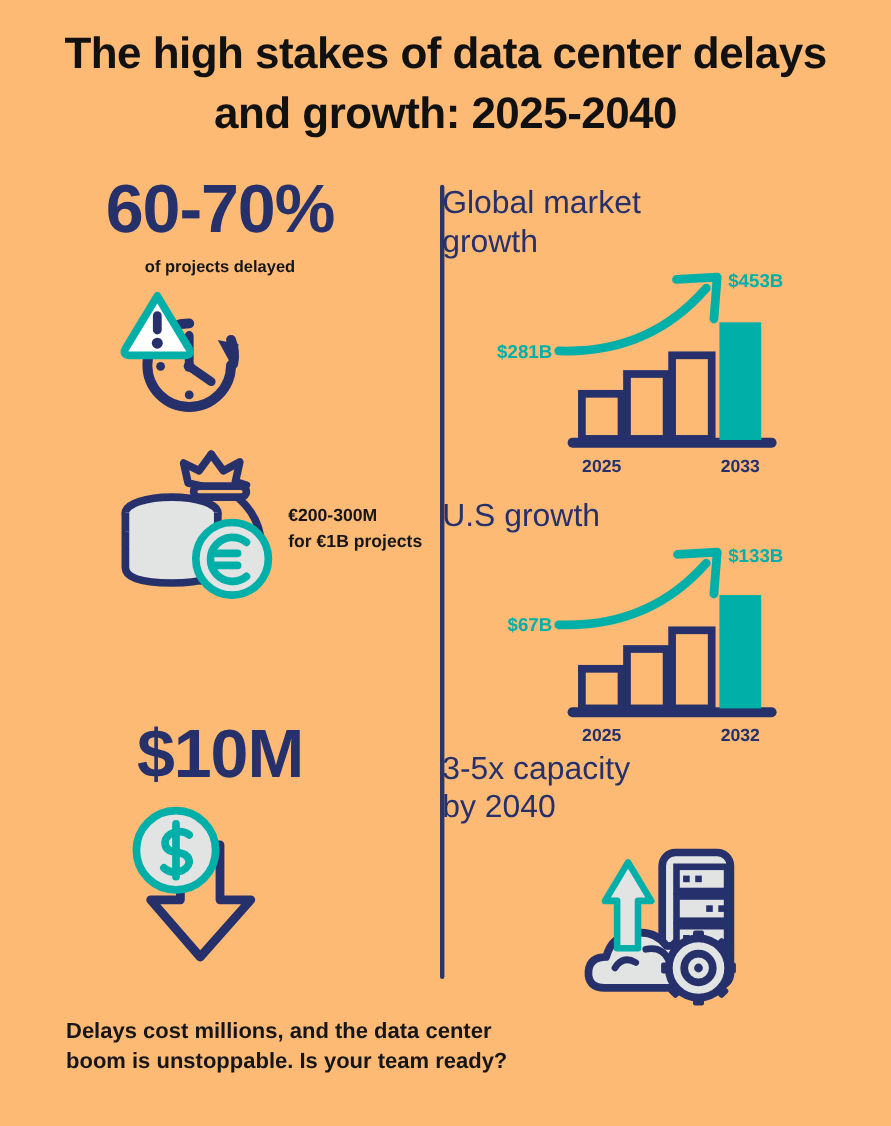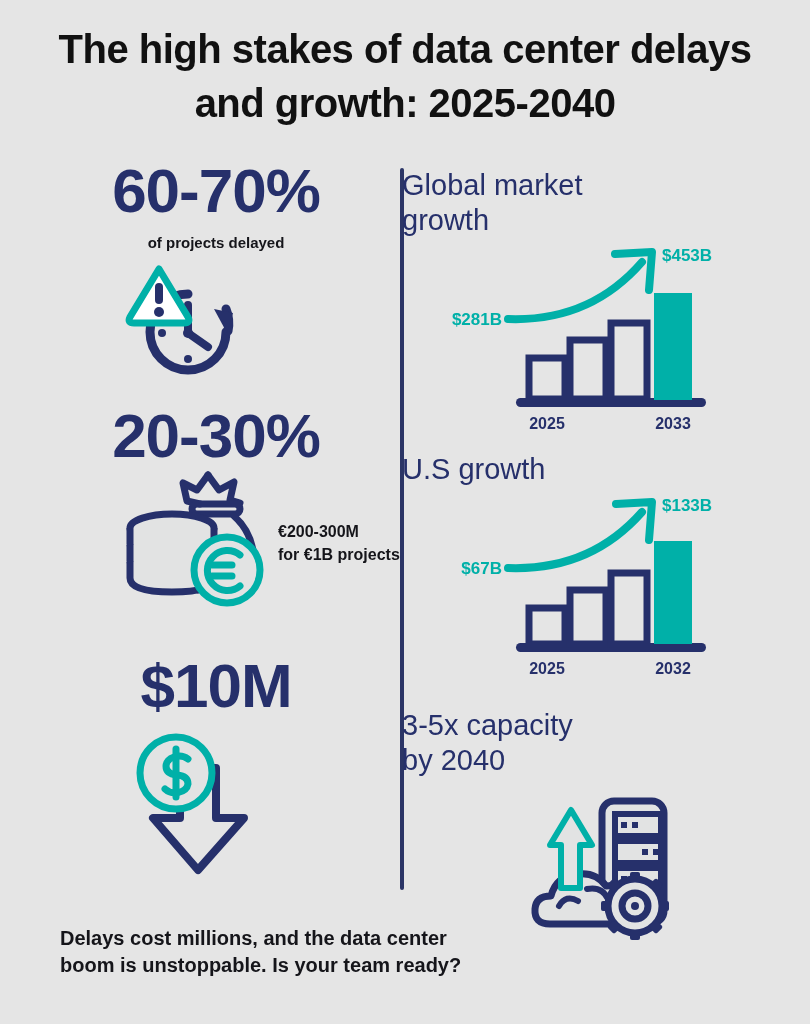--- a/index.html
+++ b/index.html
@@ -4,21 +4,21 @@
 <style>
   html, body {
     margin: 0;
     padding: 0;
     background: #000;
   }
   #page {
     position: relative;
     width: 810px;
     height: 1024px;
-    background: #e5e5e5;
+    background: #fdba74;
     overflow: hidden;
     font-family: "Liberation Sans", sans-serif;
     -webkit-font-smoothing: antialiased;
   }
 
   
   .title {
     position: absolute;
     left: 40px;
     top: 22px;
@@ -36,21 +36,21 @@
     position: absolute;
     left: 400px;
     top: 168px;
     width: 4px;
     height: 722px;
     background: #2b3566;
     border-radius: 2px;
   }
 
   
-  .stat-block { position: absolute; left: 16px; width: 400px; }
+  .stat-block { position: absolute; left: 0; width: 400px; }
   .stat-value {
     text-align: center;
     color: #26306b;
     font-size: 62px;
     font-weight: bold;
     line-height: 1;
     letter-spacing: -1px;
   }
   .stat-label {
     text-align: center;
@@ -128,21 +128,20 @@
         <circle cx="62" cy="98" r="4" fill="#26306b"></circle>
 
         <path d="M33 8 L62 56 Q65 62 58 62 L8 62 Q1 62 4 56 Z" fill="#ffffff" stroke="#00b0a8" stroke-width="7" stroke-linejoin="round"></path>
         <rect x="29" y="22" width="8" height="21" rx="4" fill="#26306b"></rect>
         <circle cx="33" cy="51" r="5" fill="#26306b"></circle>
       </svg>
     </div>
   </div>
 
   <div class="stat-block" style="top:405px;">
-    <div class="stat-value">20-30%</div>
     <div class="icon-row" style="height:140px;">
       <svg class="svg-abs" style="left:108px; top:-5px;" width="150" height="140" viewBox="0 0 150 140">
 
         <path d="M84 5 L95 20 L110 12 L106 30 L116 33" fill="none" stroke="#26306b" stroke-width="7" stroke-linejoin="round" stroke-linecap="round"></path>
         <path d="M84 5 L73 20 L59 13 L63 31 L76 34" fill="none" stroke="#26306b" stroke-width="7" stroke-linejoin="round" stroke-linecap="round"></path>
         <rect x="68" y="34" width="48" height="10" rx="5" fill="none" stroke="#26306b" stroke-width="7"></rect>
         <path d="M74 46 Q58 62 56 86 Q54 112 74 120" fill="none" stroke="#26306b" stroke-width="7" stroke-linecap="round"></path>
         <path d="M110 46 Q128 62 130 88" fill="none" stroke="#26306b" stroke-width="7" stroke-linecap="round"></path>
 
         <ellipse cx="48" cy="58" rx="42" ry="14" fill="#e2e3e3" stroke="#26306b" stroke-width="7"></ellipse>
@@ -210,21 +209,21 @@
         <path d="M78 73 Q160 76 212 17" fill="none" stroke="#00b0a8" stroke-width="8" stroke-linecap="round"></path>
         <path d="M186 9 L222 7 L219 45" fill="none" stroke="#00b0a8" stroke-width="8" stroke-linecap="round" stroke-linejoin="round"></path>
         <text x="72" y="79" text-anchor="end" fill="#00b0a8" font-family="Liberation Sans, sans-serif" font-size="17" font-weight="bold">$67B</text>
         <text x="232" y="16" fill="#00b0a8" font-family="Liberation Sans, sans-serif" font-size="17" font-weight="bold">$133B</text>
         <text x="117" y="179" text-anchor="middle" fill="#26306b" font-family="Liberation Sans, sans-serif" font-size="16" font-weight="bold">2025</text>
         <text x="243" y="179" text-anchor="middle" fill="#26306b" font-family="Liberation Sans, sans-serif" font-size="16" font-weight="bold">2032</text>
       </svg>
     </div>
   </div>
 
-  <div class="panel" style="top:708px;">
+  <div class="panel" style="top:682px;">
     <div class="panel-title">3-5x capacity
 by 2040</div>
     <div class="chart-wrap" style="height:140px;">
       <svg class="svg-abs" style="left:130px; top:12px;" width="160" height="140" viewBox="0 0 160 140">
 
         <rect x="70" y="5" width="62" height="122" rx="12" fill="#e2e3e3" stroke="#26306b" stroke-width="7"></rect>
         <rect x="83" y="18" width="46" height="22" fill="none" stroke="#26306b" stroke-width="6"></rect>
         <rect x="83" y="45" width="46" height="22" fill="none" stroke="#26306b" stroke-width="6"></rect>
         <rect x="83" y="72" width="46" height="22" fill="none" stroke="#26306b" stroke-width="6"></rect>
         <rect x="83" y="99" width="46" height="22" fill="none" stroke="#26306b" stroke-width="6"></rect>

